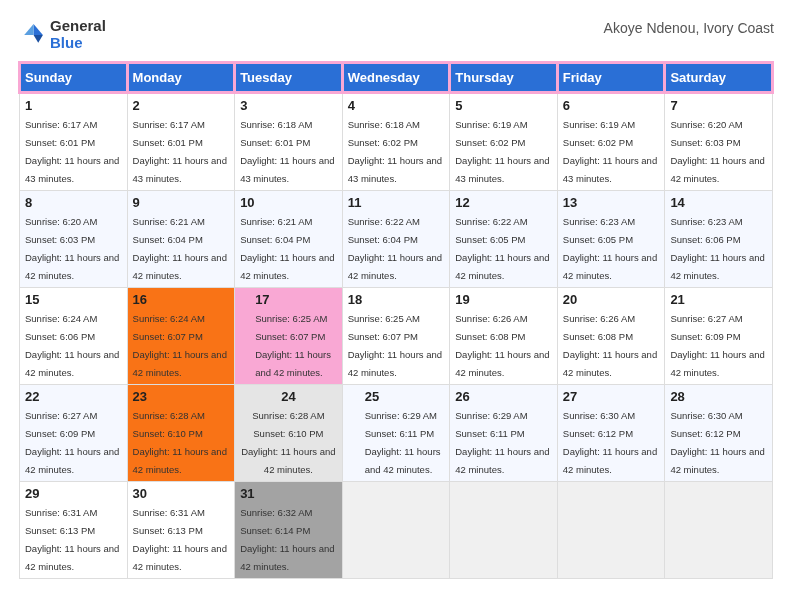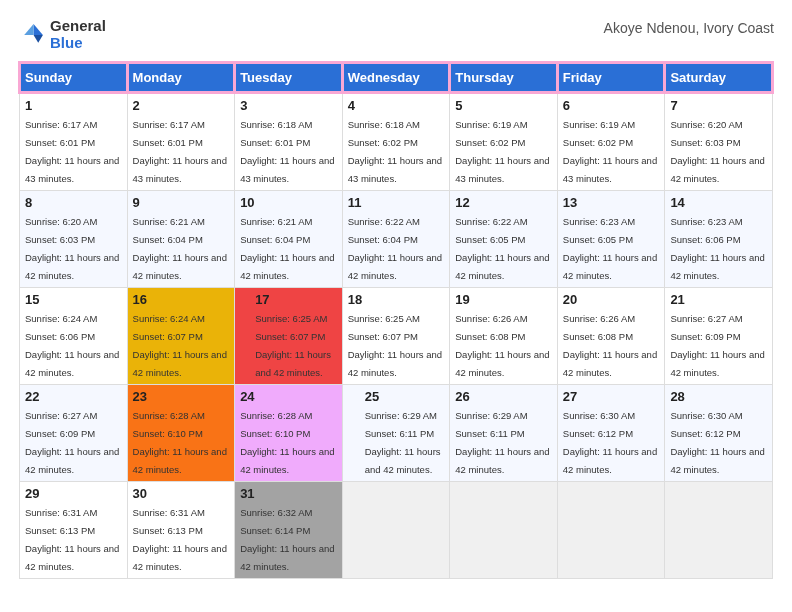--- a/index.html
+++ b/index.html
@@ -199,25 +199,25 @@
             <td style="background: rgb(245, 248, 255);">
         <span class="day-num">14</span>
         <span class="day-info">Sunrise: 6:23 AM<br>Sunset: 6:06 PM<br>Daylight: 11 hours and 42 minutes.</span>
       </td>
           </tr>
           <tr class="week-row">
             <td style="background: rgb(255, 255, 255);">
         <span class="day-num">15</span>
         <span class="day-info">Sunrise: 6:24 AM<br>Sunset: 6:06 PM<br>Daylight: 11 hours and 42 minutes.</span>
       </td>
-            <td style="background: #eab308;">
+            <td style="background: #f97316;">
         <span class="day-num">16</span>
         <span class="day-info">Sunrise: 6:24 AM<br>Sunset: 6:07 PM<br>Daylight: 11 hours and 42 minutes.</span>
       </td>
-            <td style="background: #ef4444; padding-left: 20px;">
+            <td style="background: #f9a8d4; padding-left: 20px;">
         <span class="day-num">17</span>
         <span class="day-info">Sunrise: 6:25 AM<br>Sunset: 6:07 PM<br>Daylight: 11 hours and 42 minutes.</span>
       </td>
             <td style="background: rgb(255, 255, 255);">
         <span class="day-num">18</span>
         <span class="day-info">Sunrise: 6:25 AM<br>Sunset: 6:07 PM<br>Daylight: 11 hours and 42 minutes.</span>
       </td>
             <td style="background: rgb(255, 255, 255);">
         <span class="day-num">19</span>
         <span class="day-info">Sunrise: 6:26 AM<br>Sunset: 6:08 PM<br>Daylight: 11 hours and 42 minutes.</span>
@@ -233,21 +233,21 @@
           </tr>
           <tr class="week-row">
             <td style="background: rgb(245, 248, 255);">
         <span class="day-num">22</span>
         <span class="day-info">Sunrise: 6:27 AM<br>Sunset: 6:09 PM<br>Daylight: 11 hours and 42 minutes.</span>
       </td>
             <td style="background: #f97316;">
         <span class="day-num">23</span>
         <span class="day-info">Sunrise: 6:28 AM<br>Sunset: 6:10 PM<br>Daylight: 11 hours and 42 minutes.</span>
       </td>
-            <td style="background: #f0abfc;">
+            <td style="background: #e5e5e5; text-align: center;">
         <span class="day-num">24</span>
         <span class="day-info">Sunrise: 6:28 AM<br>Sunset: 6:10 PM<br>Daylight: 11 hours and 42 minutes.</span>
       </td>
             <td style="background: rgb(245, 248, 255); padding-left: 22px;">
         <span class="day-num">25</span>
         <span class="day-info">Sunrise: 6:29 AM<br>Sunset: 6:11 PM<br>Daylight: 11 hours and 42 minutes.</span>
       </td>
             <td style="background: rgb(245, 248, 255);">
         <span class="day-num">26</span>
         <span class="day-info">Sunrise: 6:29 AM<br>Sunset: 6:11 PM<br>Daylight: 11 hours and 42 minutes.</span>

